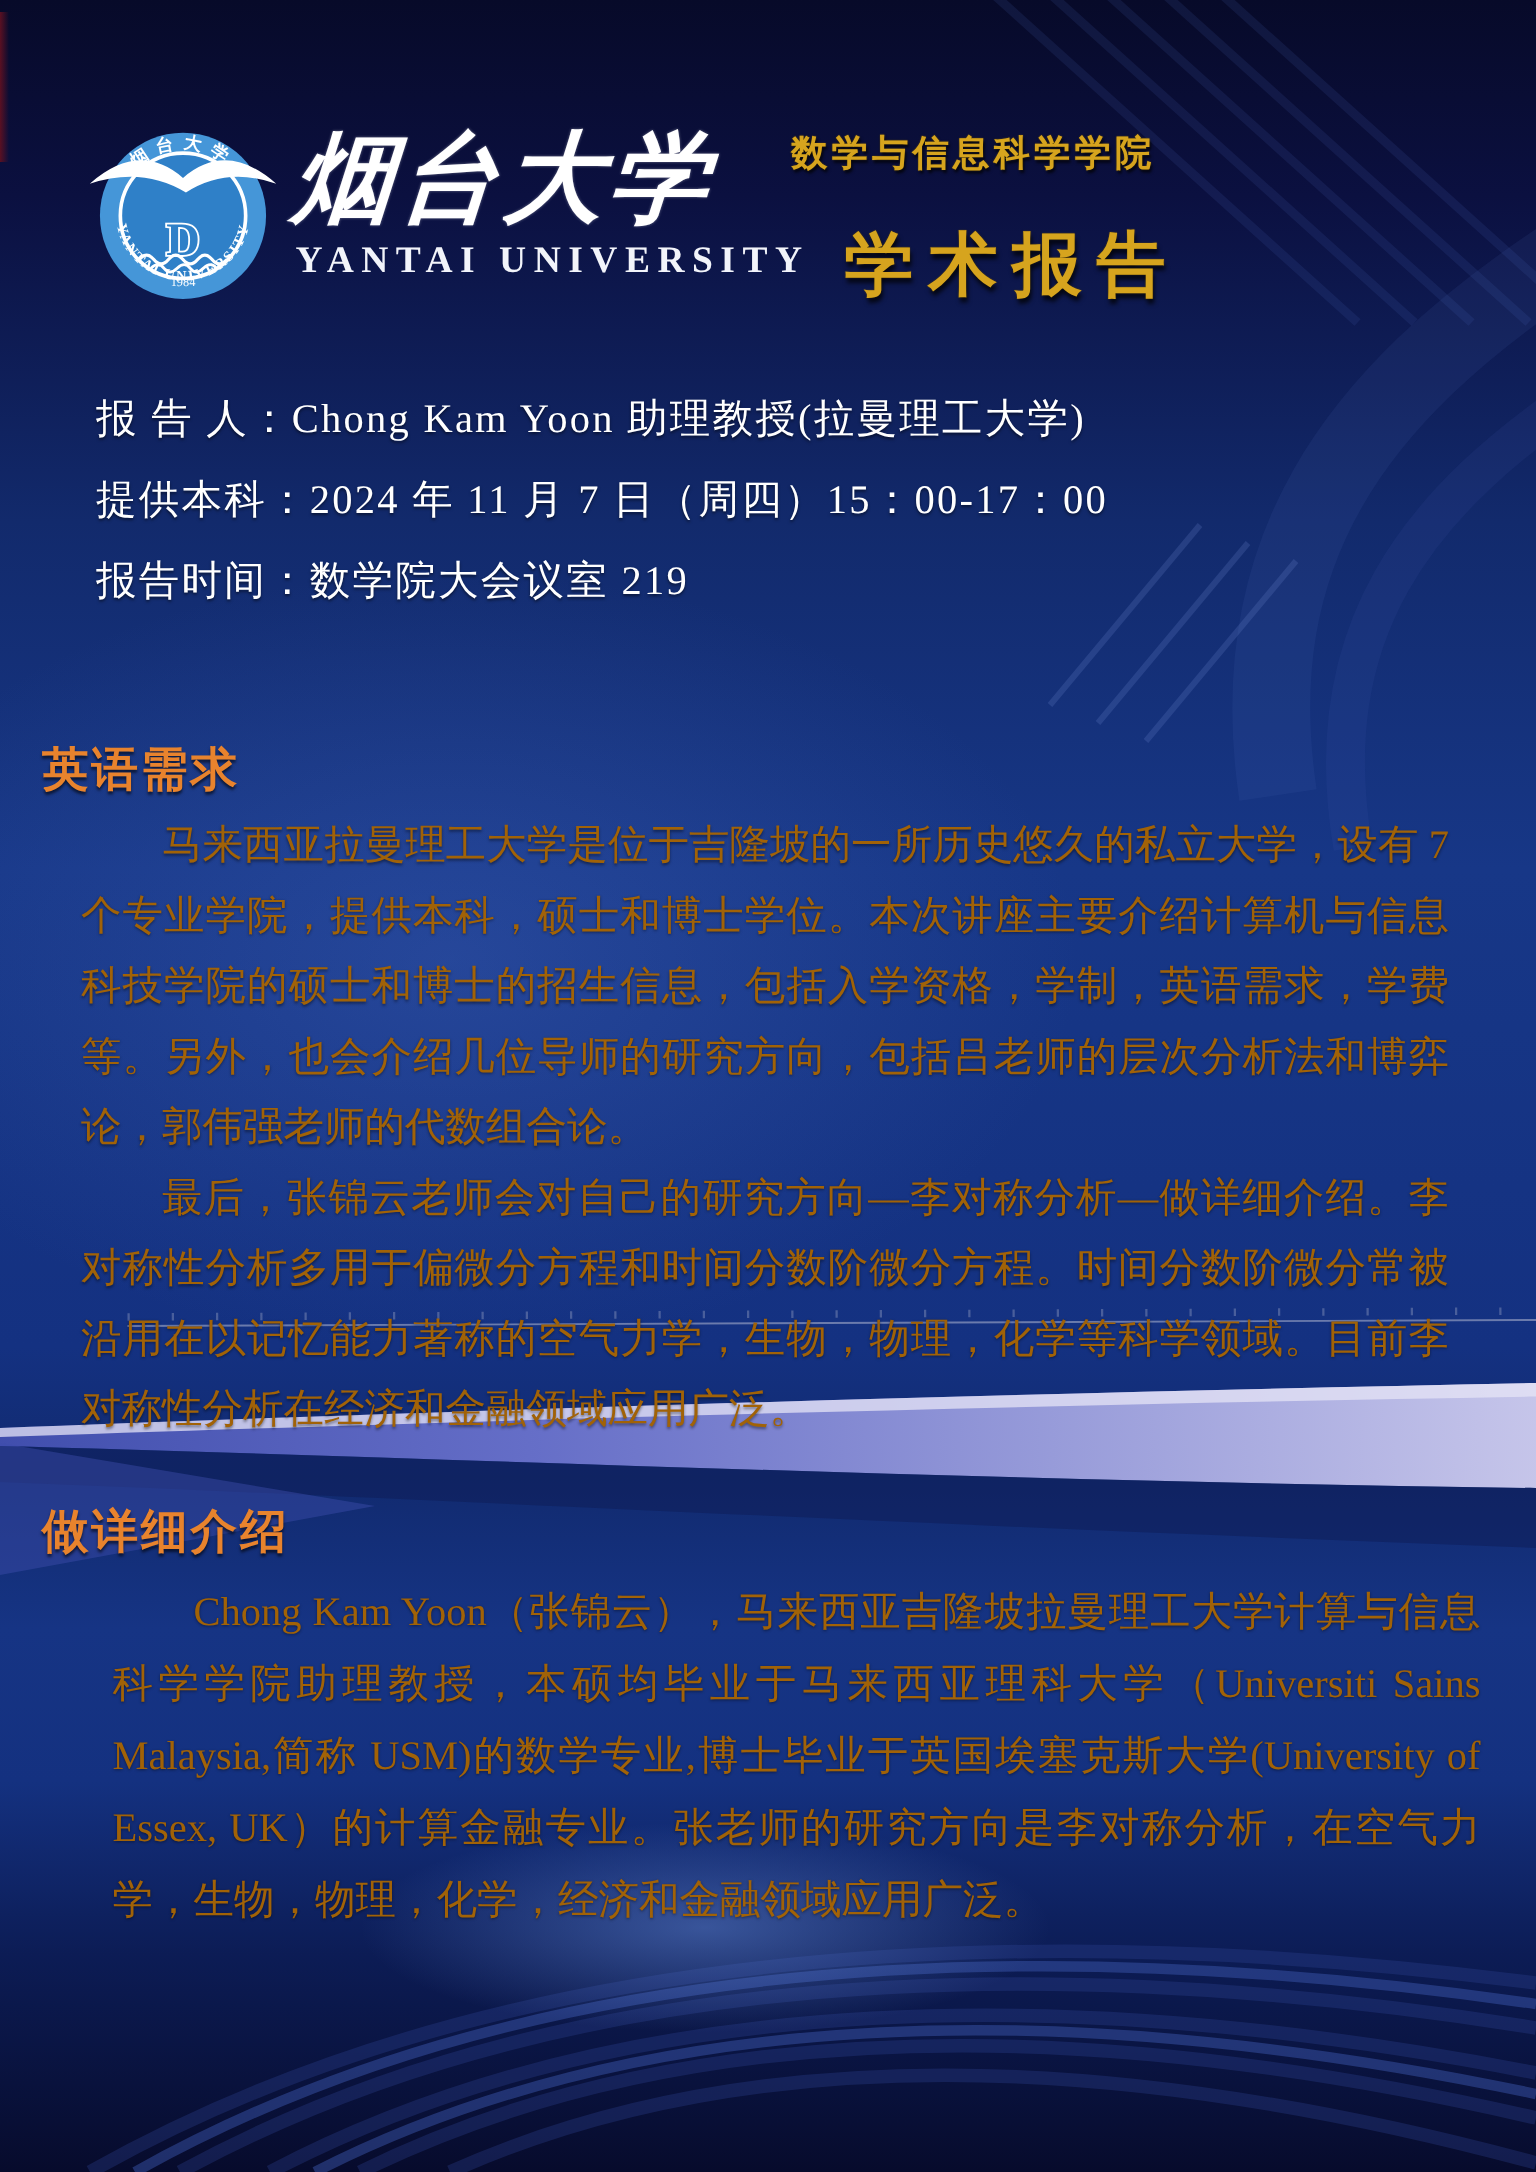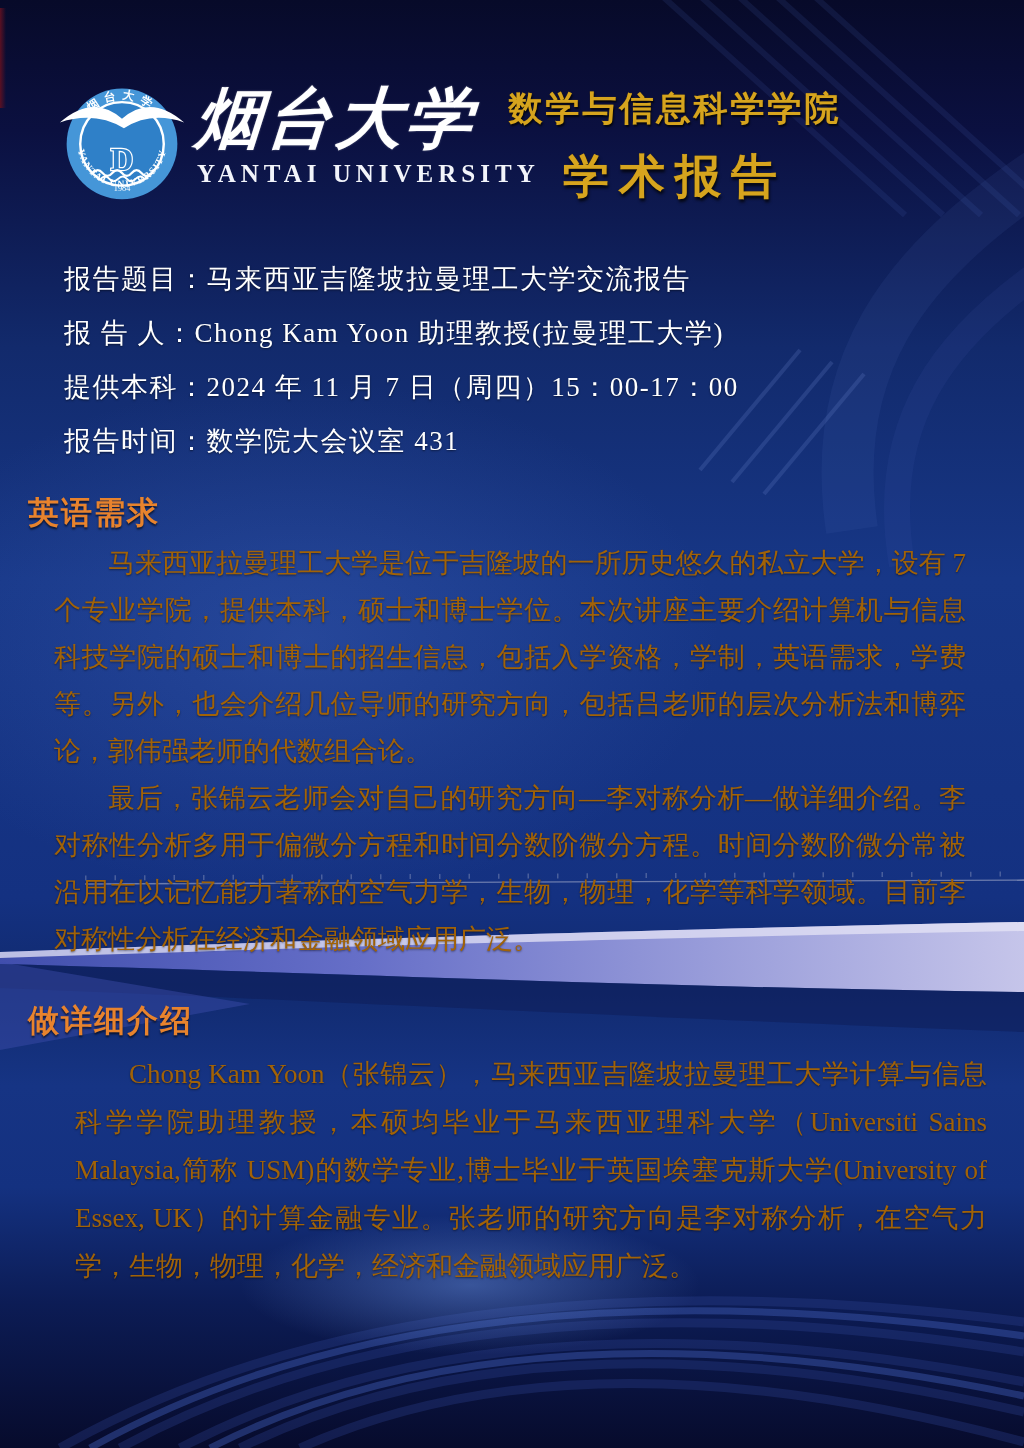--- a/index.html
+++ b/index.html
@@ -15,21 +15,21 @@
   .wordmark-cn{
     left:196px;top:74px;width:270px;font-size:66px;font-weight:bold;font-style:italic;
     color:#fff;letter-spacing:4px;text-shadow:0 0 2px rgba(255,255,255,.4);
     transform:skewX(-4deg);white-space:nowrap;
   }
   .wordmark-en{
     left:197px;top:160px;font-size:25px;font-weight:bold;letter-spacing:5px;
     color:#f2f4fa;white-space:nowrap;
   }
   .college{
-    left:450px;top:86px;width:450px;text-align:center;font-size:34px;font-weight:bold;
+    left:424px;top:86px;width:450px;text-align:center;font-size:24px;font-weight:bold;
     color:#d6a41e;letter-spacing:3px;
     text-shadow:1px 2px 2px rgba(0,0,0,.75),0 0 1px #7c5c00;white-space:nowrap;
   }
   .report-title{
     left:450px;top:146px;width:450px;text-align:center;font-size:46px;font-weight:bold;
     color:#d6a41e;letter-spacing:10px;
     text-shadow:1px 3px 3px rgba(0,0,0,.75),0 0 1px #7c5c00;white-space:nowrap;
   }
 
   
@@ -155,30 +155,27 @@
     <text x="70" y="122" text-anchor="middle" font-size="8.5" fill="#ffffff">1984</text>
   </svg>
 
   <div class="layer wordmark-cn">烟台大学</div>
   <div class="layer wordmark-en">YANTAI UNIVERSITY</div>
   <div class="layer college">数学与信息科学学院</div>
   <div class="layer report-title">学术报告</div>
 
   <div class="layer details">
     <div class="detail-row">
-      <span class="detail-label">报告题目：</span><span class="detail-value">马来西亚吉隆坡拉曼理工大学交流报告</span>
-    </div>
-    <div class="detail-row">
       <span class="detail-label">报 告 人：</span><span class="detail-value">Chong Kam Yoon 助理教授(拉曼理工大学)</span>
     </div>
     <div class="detail-row">
       <span class="detail-label">提供本科：</span><span class="detail-value">2024 年 11 月 7 日（周四）15：00-17：00</span>
     </div>
     <div class="detail-row">
-      <span class="detail-label">报告时间：</span><span class="detail-value">数学院大会议室 431</span>
+      <span class="detail-label">报告时间：</span><span class="detail-value">数学院大会议室 219</span>
     </div>
   </div>
 
   <div class="layer sec-heading abstract-heading">英语需求</div>
   <div class="layer flowtext abstract-body">
     <p>马来西亚拉曼理工大学是位于吉隆坡的一所历史悠久的私立大学，设有 7 个专业学院，提供本科，硕士和博士学位。本次讲座主要介绍计算机与信息科技学院的硕士和博士的招生信息，包括入学资格，学制，英语需求，学费等。另外，也会介绍几位导师的研究方向，包括吕老师的层次分析法和博弈论，郭伟强老师的代数组合论。</p>
     <p>最后，张锦云老师会对自己的研究方向—李对称分析—做详细介绍。李对称性分析多用于偏微分方程和时间分数阶微分方程。时间分数阶微分常被沿用在以记忆能力著称的空气力学，生物，物理，化学等科学领域。目前李对称性分析在经济和金融领域应用广泛。</p>
   </div>
 
   <div class="layer sec-heading bio-heading">做详细介绍</div>

